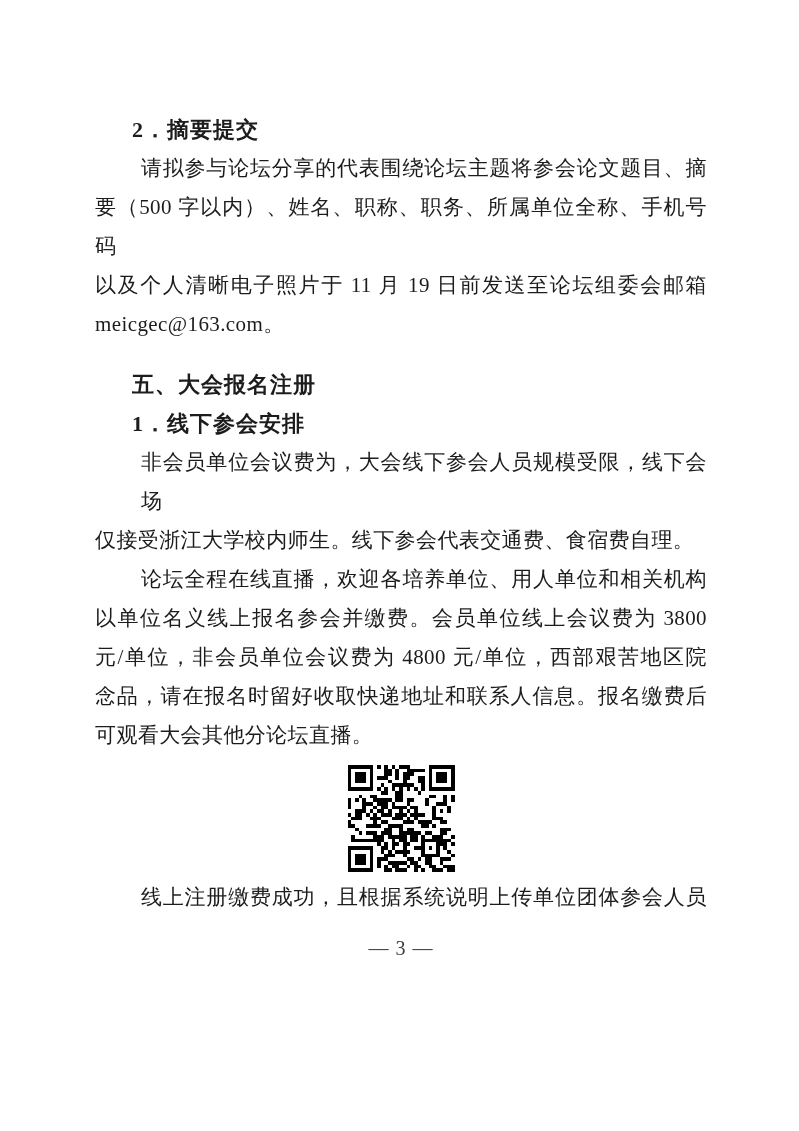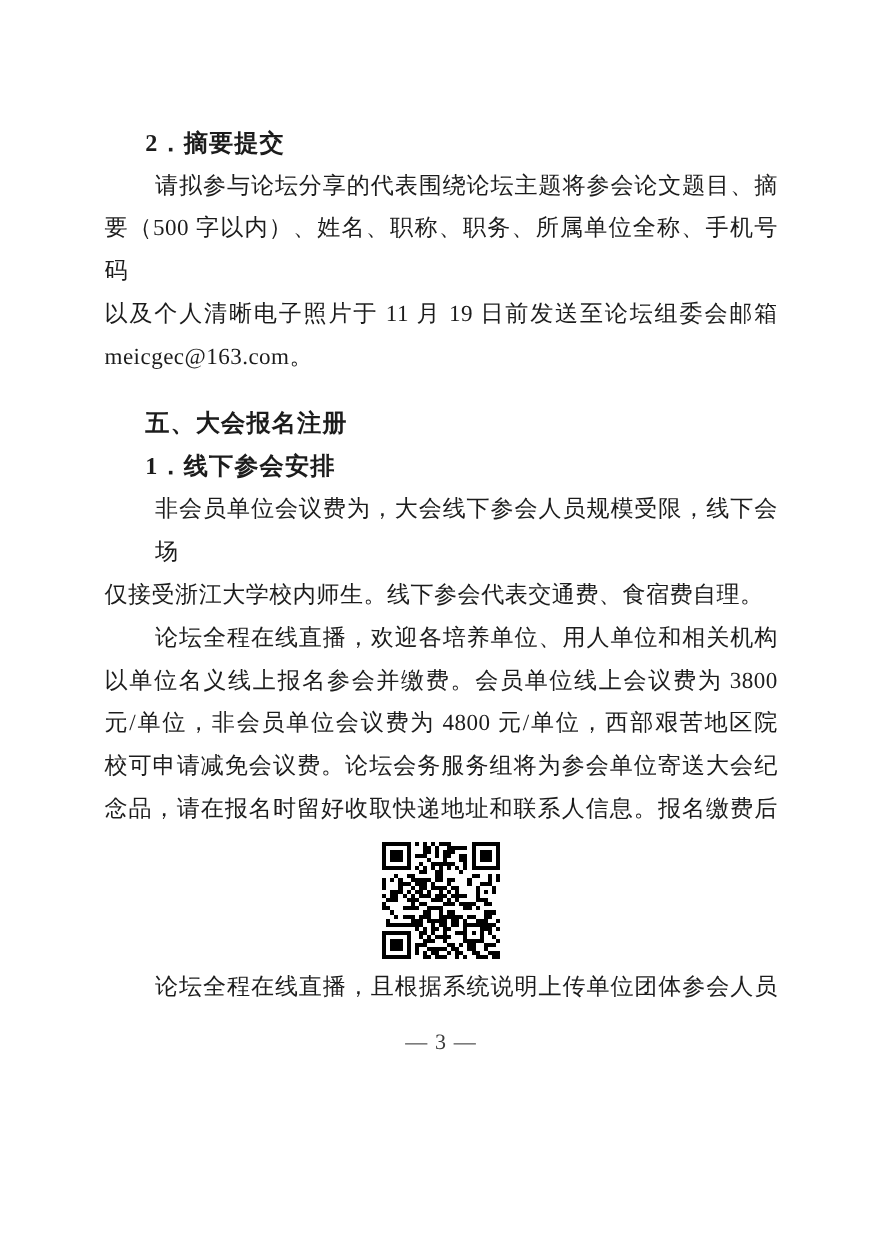--- a/index.html
+++ b/index.html
@@ -82,22 +82,22 @@
     <div class="para">
       <div class="line just indent">非会员单位会议费为，大会线下参会人员规模受限，线下会场</div>
       <div class="line">仅接受浙江大学校内师生。线下参会代表交通费、食宿费自理。</div>
     </div>
 
 
     <div class="para">
       <div class="line just indent">论坛全程在线直播，欢迎各培养单位、用人单位和相关机构</div>
       <div class="line just">以单位名义线上报名参会并缴费。会员单位线上会议费为 3800</div>
       <div class="line just">元/单位，非会员单位会议费为 4800 元/单位，西部艰苦地区院</div>
-      <div class="line just">校可申请减免会议费。论坛会务服务组将为参会单位寄送大会纪</div>
       <div class="line just">念品，请在报名时留好收取快递地址和联系人信息。报名缴费后</div>
+      <div class="line">可观看大会其他分论坛直播。</div>
     </div>
 
 
     <div class="qr-row">
       <div class="qr">
           <svg viewBox="0 0 29 29" shape-rendering="crispEdges">
             <rect x="0" y="0" width="1" height="1" fill="#000000"></rect>
             <rect x="1" y="0" width="1" height="1" fill="#000000"></rect>
             <rect x="2" y="0" width="1" height="1" fill="#000000"></rect>
             <rect x="3" y="0" width="1" height="1" fill="#000000"></rect>
@@ -515,19 +515,19 @@
             <rect x="23" y="28" width="1" height="1" fill="#000000"></rect>
             <rect x="24" y="28" width="1" height="1" fill="#000000"></rect>
             <rect x="25" y="28" width="1" height="1" fill="#000000"></rect>
             <rect x="27" y="28" width="1" height="1" fill="#000000"></rect>
             <rect x="28" y="28" width="1" height="1" fill="#000000"></rect>
           </svg>
         </div>
     </div>
 
     <div class="para para-last">
-      <div class="line just indent">论坛全程在线直播，且根据系统说明上传单位团体参会人员</div>
+      <div class="line just indent">线上注册缴费成功，且根据系统说明上传单位团体参会人员</div>
     </div>
 
     <div class="footer">— 3 —</div>
 
   </div>
 </div>
 
 </body></html>

